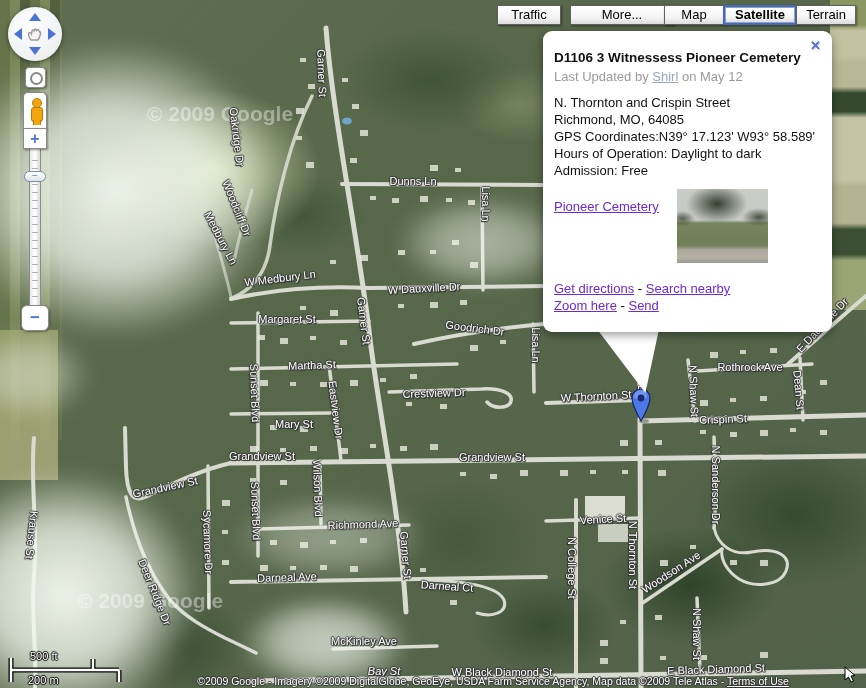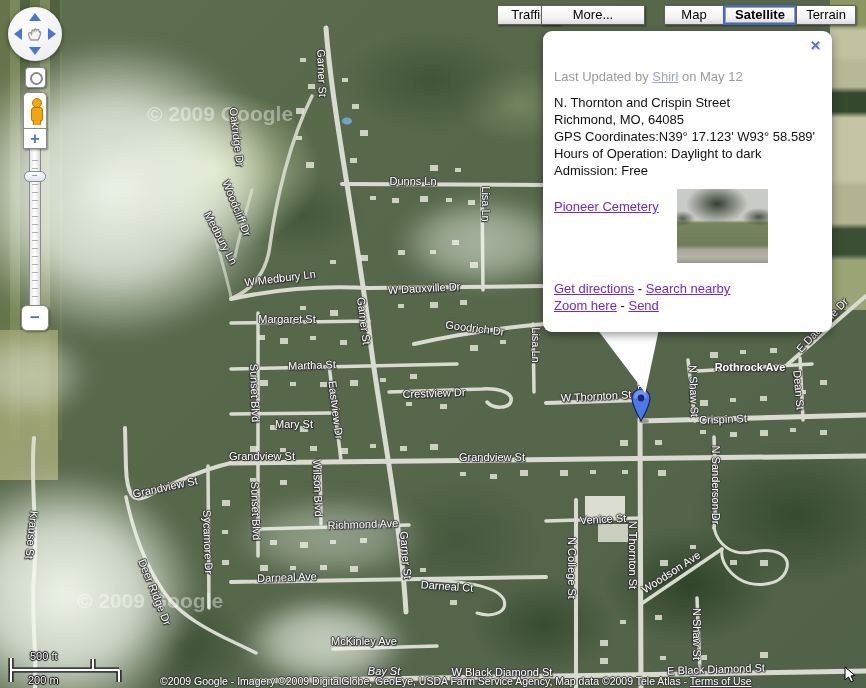--- a/index.html
+++ b/index.html
@@ -93,21 +93,21 @@
       radial-gradient(ellipse 24px 13px at 90% 38%, rgba(52,62,46,.85), transparent 70%),
       linear-gradient(180deg,#caccc8 0%,#c6c9c3 42%,#76855d 46%,#6f7e58 76%,#a9a79a 82%,#b6b3a5 92%,#9b9a8e 100%);}
   .iw .actions1{position:absolute;left:11px;top:250px;white-space:nowrap;}
   .iw .actions2{position:absolute;left:11px;top:267px;white-space:nowrap;}
   
   .marker{position:absolute;left:631px;top:388px;z-index:50;cursor:pointer;}
   
   .scale-wrap{position:absolute;left:6px;top:648px;z-index:40;}
   .scale-label{position:absolute;white-space:nowrap;font-size:11px;color:#fff;
     text-shadow:-1px 0 1px #000,1px 0 1px #000,0 -1px 1px #000,0 1px 1px #000;}
-  .attribution{position:absolute;left:160px;right:40px;bottom:1px;z-index:40;
+  .attribution{position:absolute;left:160px;right:40px;bottom:1px;text-align:center;z-index:40;
     font-size:10.5px;color:#fff;white-space:nowrap;
     text-shadow:-1px 0 1px #333,1px 0 1px #333,0 -1px 1px #333,0 1px 1px #333;margin-top:12px;}
   .attribution a{color:#fff;text-decoration:underline;cursor:pointer;}
   .cursor-arrow{position:absolute;left:843px;top:666px;z-index:40;}
 </style>
 </head>
 <body>
 <div id="stage">
 
   <div class="terrain"></div>
@@ -304,21 +304,21 @@
       <span class="street-label" style="left: 364px; top: 641px; transform: translate(-50%, -50%) rotate(0deg);">McKinley Ave</span>
       <span class="street-label" style="left: 384px; top: 671px; transform: translate(-50%, -50%) rotate(0deg); font-style: italic;">Bay St</span>
       <span class="street-label" style="left: 502px; top: 672px; transform: translate(-50%, -50%) rotate(0deg);">W Black Diamond St</span>
       <span class="street-label" style="left: 603px; top: 519px; transform: translate(-50%, -50%) rotate(-3deg);">Venice St</span>
       <span class="street-label" style="left: 572px; top: 568px; transform: translate(-50%, -50%) rotate(90deg);">N College St</span>
       <span class="street-label" style="left: 633px; top: 555px; transform: translate(-50%, -50%) rotate(90deg);">N Thornton St</span>
       <span class="street-label" style="left: 671px; top: 572px; transform: translate(-50%, -50%) rotate(-33deg);">Woodson Ave</span>
       <span class="street-label" style="left: 697px; top: 634px; transform: translate(-50%, -50%) rotate(90deg);">N Shaw St</span>
       <span class="street-label" style="left: 716px; top: 669px; transform: translate(-50%, -50%) rotate(-2deg);">E Black Diamond St</span>
       <span class="street-label" style="left: 716px; top: 485px; transform: translate(-50%, -50%) rotate(90deg);">N Sanderson Dr</span>
-      <span class="street-label" style="left: 750px; top: 367px; transform: translate(-50%, -50%) rotate(0deg); font-weight: bold;">Rothrock Ave</span>
+      <span class="street-label" style="left: 750px; top: 367px; transform: translate(-50%, -50%) rotate(0deg);">Rothrock Ave</span>
       <span class="street-label" style="left: 799px; top: 390px; transform: translate(-50%, -50%) rotate(85deg);">Dean St</span>
       <span class="street-label" style="left: 822px; top: 325px; transform: translate(-50%, -50%) rotate(-47deg);">E Dauxville Dr</span>
       <span class="street-label" style="left: 723px; top: 419px; transform: translate(-50%, -50%) rotate(-2deg);">Crispin St</span>
       <span class="street-label" style="left: 596px; top: 396px; transform: translate(-50%, -50%) rotate(-3deg);">W Thornton St</span>
       <span class="street-label" style="left: 694px; top: 391px; transform: translate(-50%, -50%) rotate(88deg);">N Shaw St</span>
       <span class="street-label" style="left: 642px; top: 372px; transform: translate(-50%, -50%) rotate(90deg);">Sunset Dr</span>
       <span class="watermark" style="left: 220px; top: 114px;">© 2009 Google</span>
       <span class="watermark" style="left: 150px; top: 601px;">© 2009 Google</span>
     </div>
 
@@ -345,20 +345,21 @@
       <ellipse cx="13" cy="33" rx="5" ry="2" fill="rgba(0,0,0,.3)"></ellipse>
       <path d="M10,1 C5,1 1,5 1,10 C1,17 10,33 10,33 C10,33 19,17 19,10 C19,5 15,1 10,1 Z" fill="#4d79e8" stroke="#16245e" stroke-width="1.2"></path>
       <path d="M10,2.2 C6,2.2 3,5.5 3,9 C3,10 6,11 9,11 C12,11 16,10 16,8.5 C15.5,5 13.5,2.2 10,2.2 Z" fill="#7b9cf2" opacity=".8"></path>
       <circle cx="10" cy="10" r="3.4" fill="#1b2a6b"></circle>
     </svg>
   </div>
 
   <div class="iw-tail"></div>
   <div class="iw">
     <span class="close">✕</span>
+    <h1>D1106 3 Witnessess Pioneer Cemetery</h1>
     <div class="updated">
       <span>Last Updated by</span>
       <a>Shirl</a>
       <span>on May 12</span>
     </div>
     <div class="body">
       <div>N. Thornton and Crispin Street</div>
       <div>Richmond, MO, 64085</div>
       <div>GPS Coordinates:N39° 17.123' W93° 58.589'</div>
       <div>Hours of Operation: Daylight to dark</div>
@@ -372,21 +373,21 @@
       <a class="plain">Search nearby</a>
     </div>
     <div class="actions2">
       <a class="plain">Zoom here</a>
       <span>-</span>
       <a class="plain">Send</a>
     </div>
   </div>
 
   <button class="map-btn" style="left:497px;width:64px;">Traffic</button>
-  <button class="map-btn" style="left:541px;width:104px;">More...</button>
+  <button class="map-btn" style="left:570px;width:104px;">More...</button>
   <button class="map-btn" style="left:664px;width:60px;">Map</button>
   <button class="map-btn selected" style="left:723px;width:74px;">Satellite</button>
   <button class="map-btn" style="left:796px;width:60px;">Terrain</button>
 
   <div class="pan-circle">
     <span class="pan-arrow pa-n"></span>
     <span class="pan-arrow pa-s"></span>
     <span class="pan-arrow pa-w"></span>
     <span class="pan-arrow pa-e"></span>
     <svg width="18" height="18" style="position:absolute;left:18px;top:18px;">

